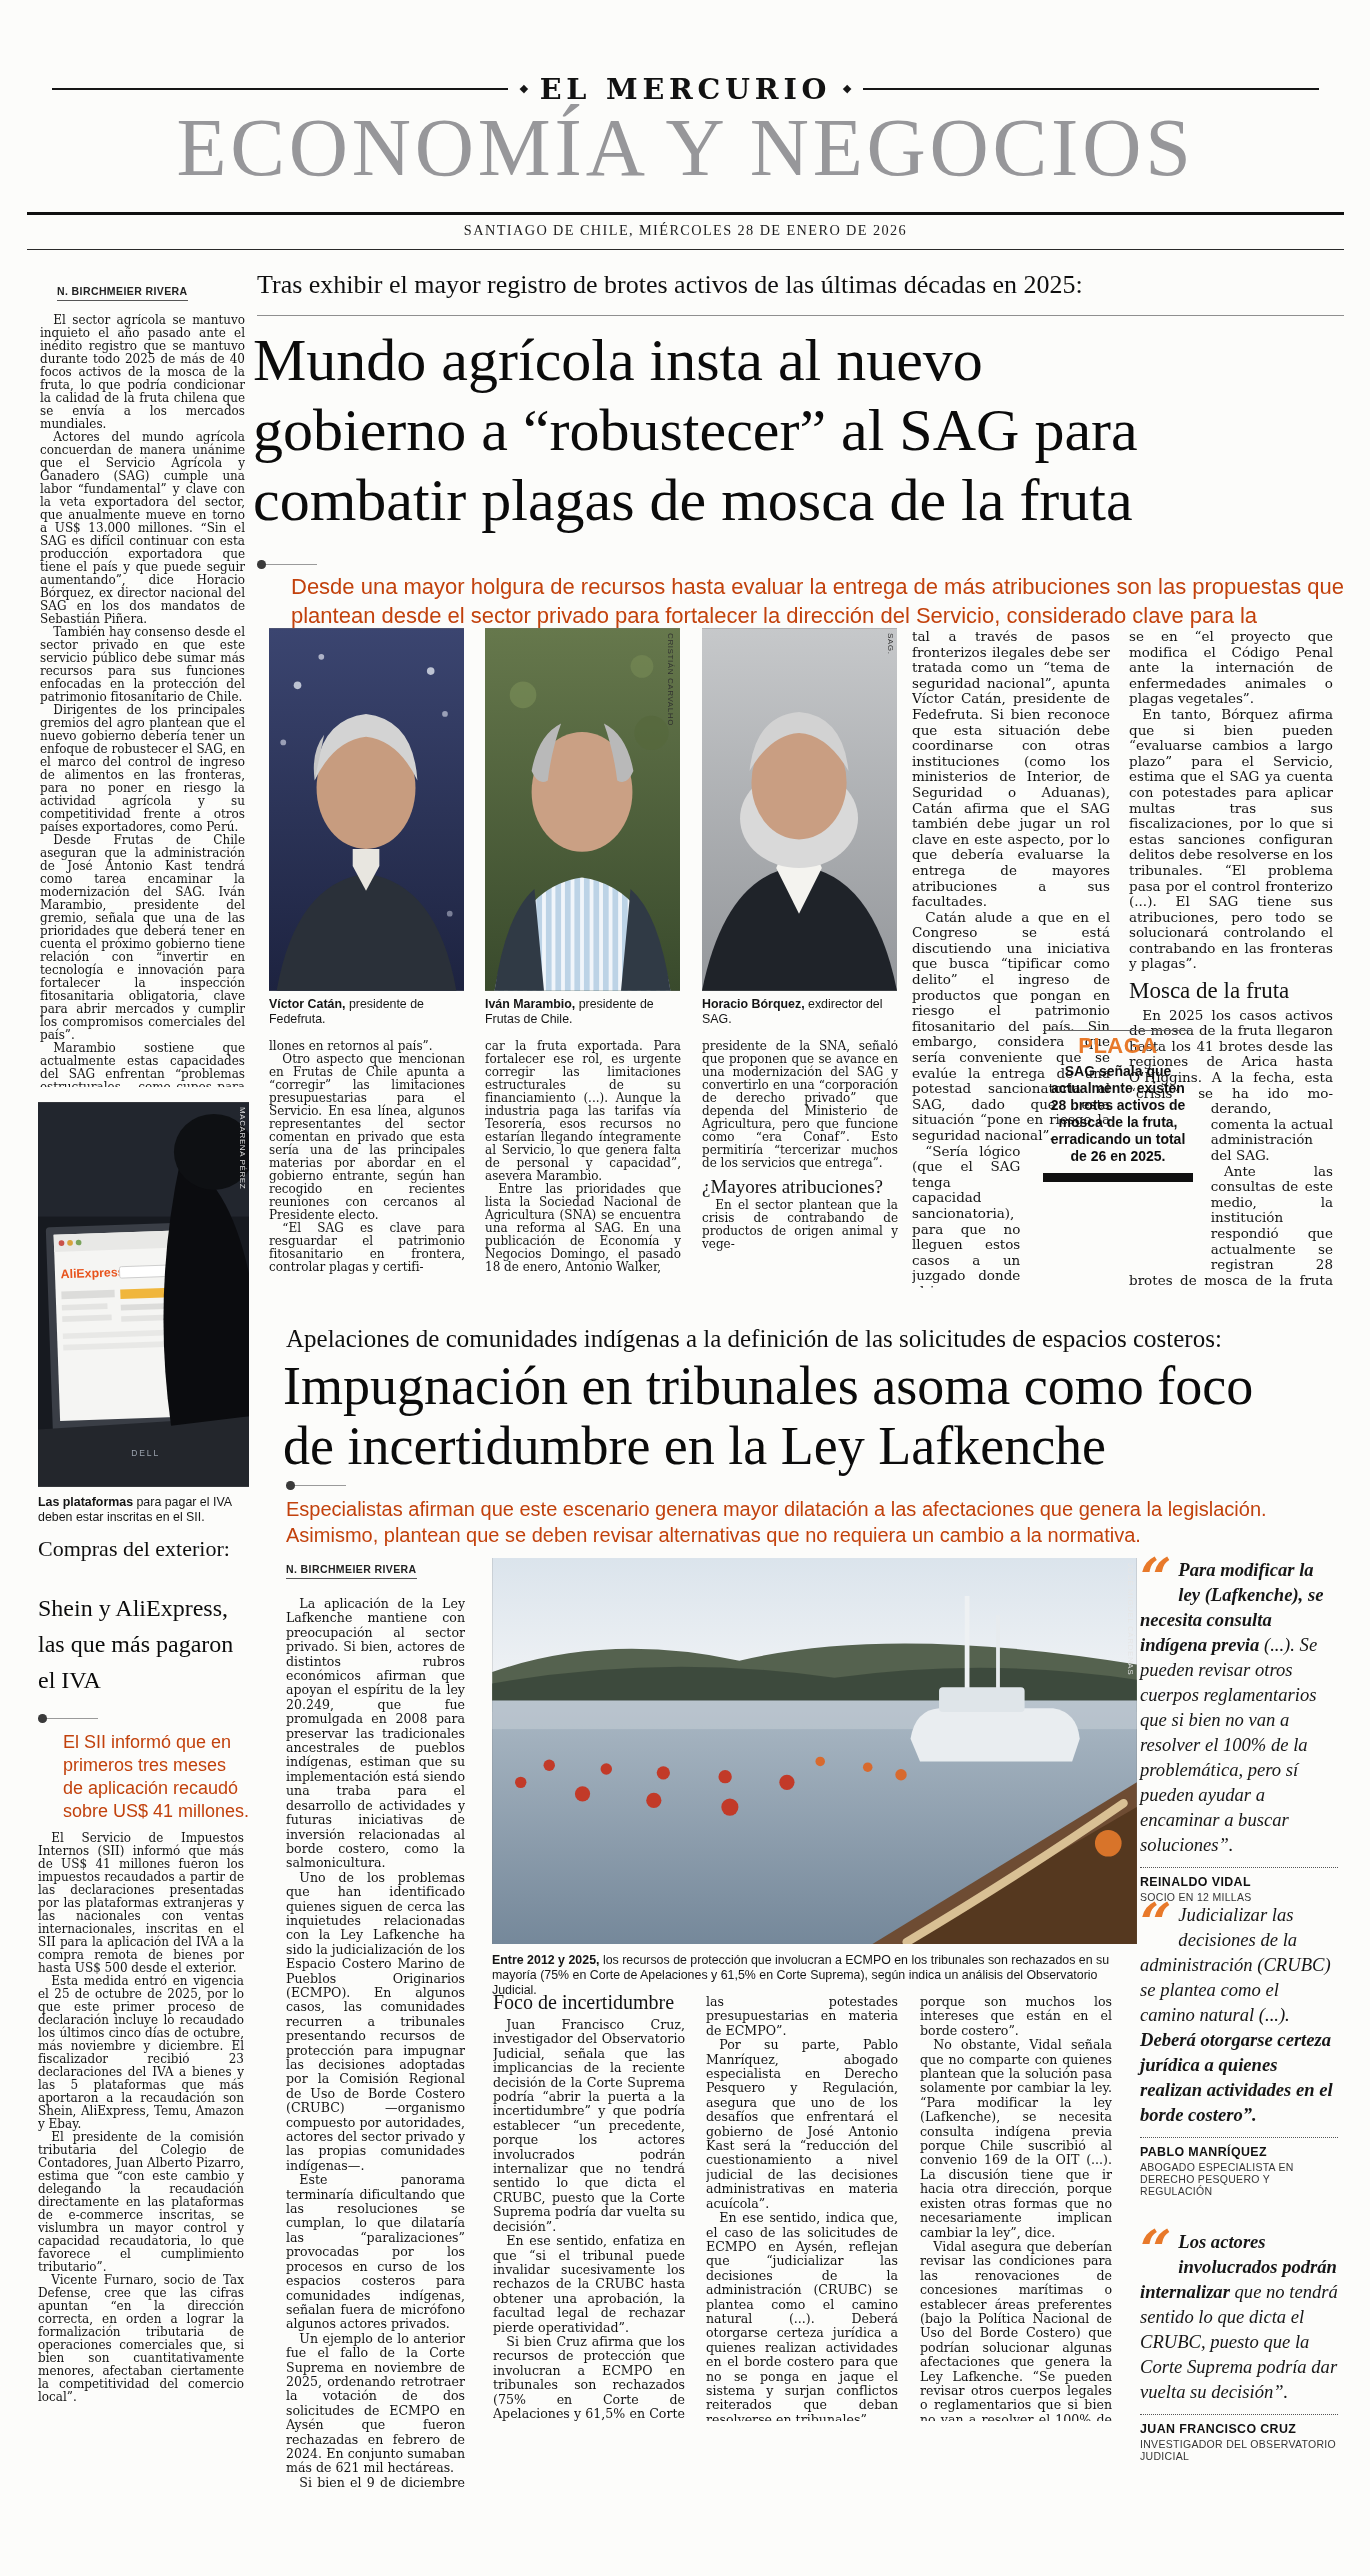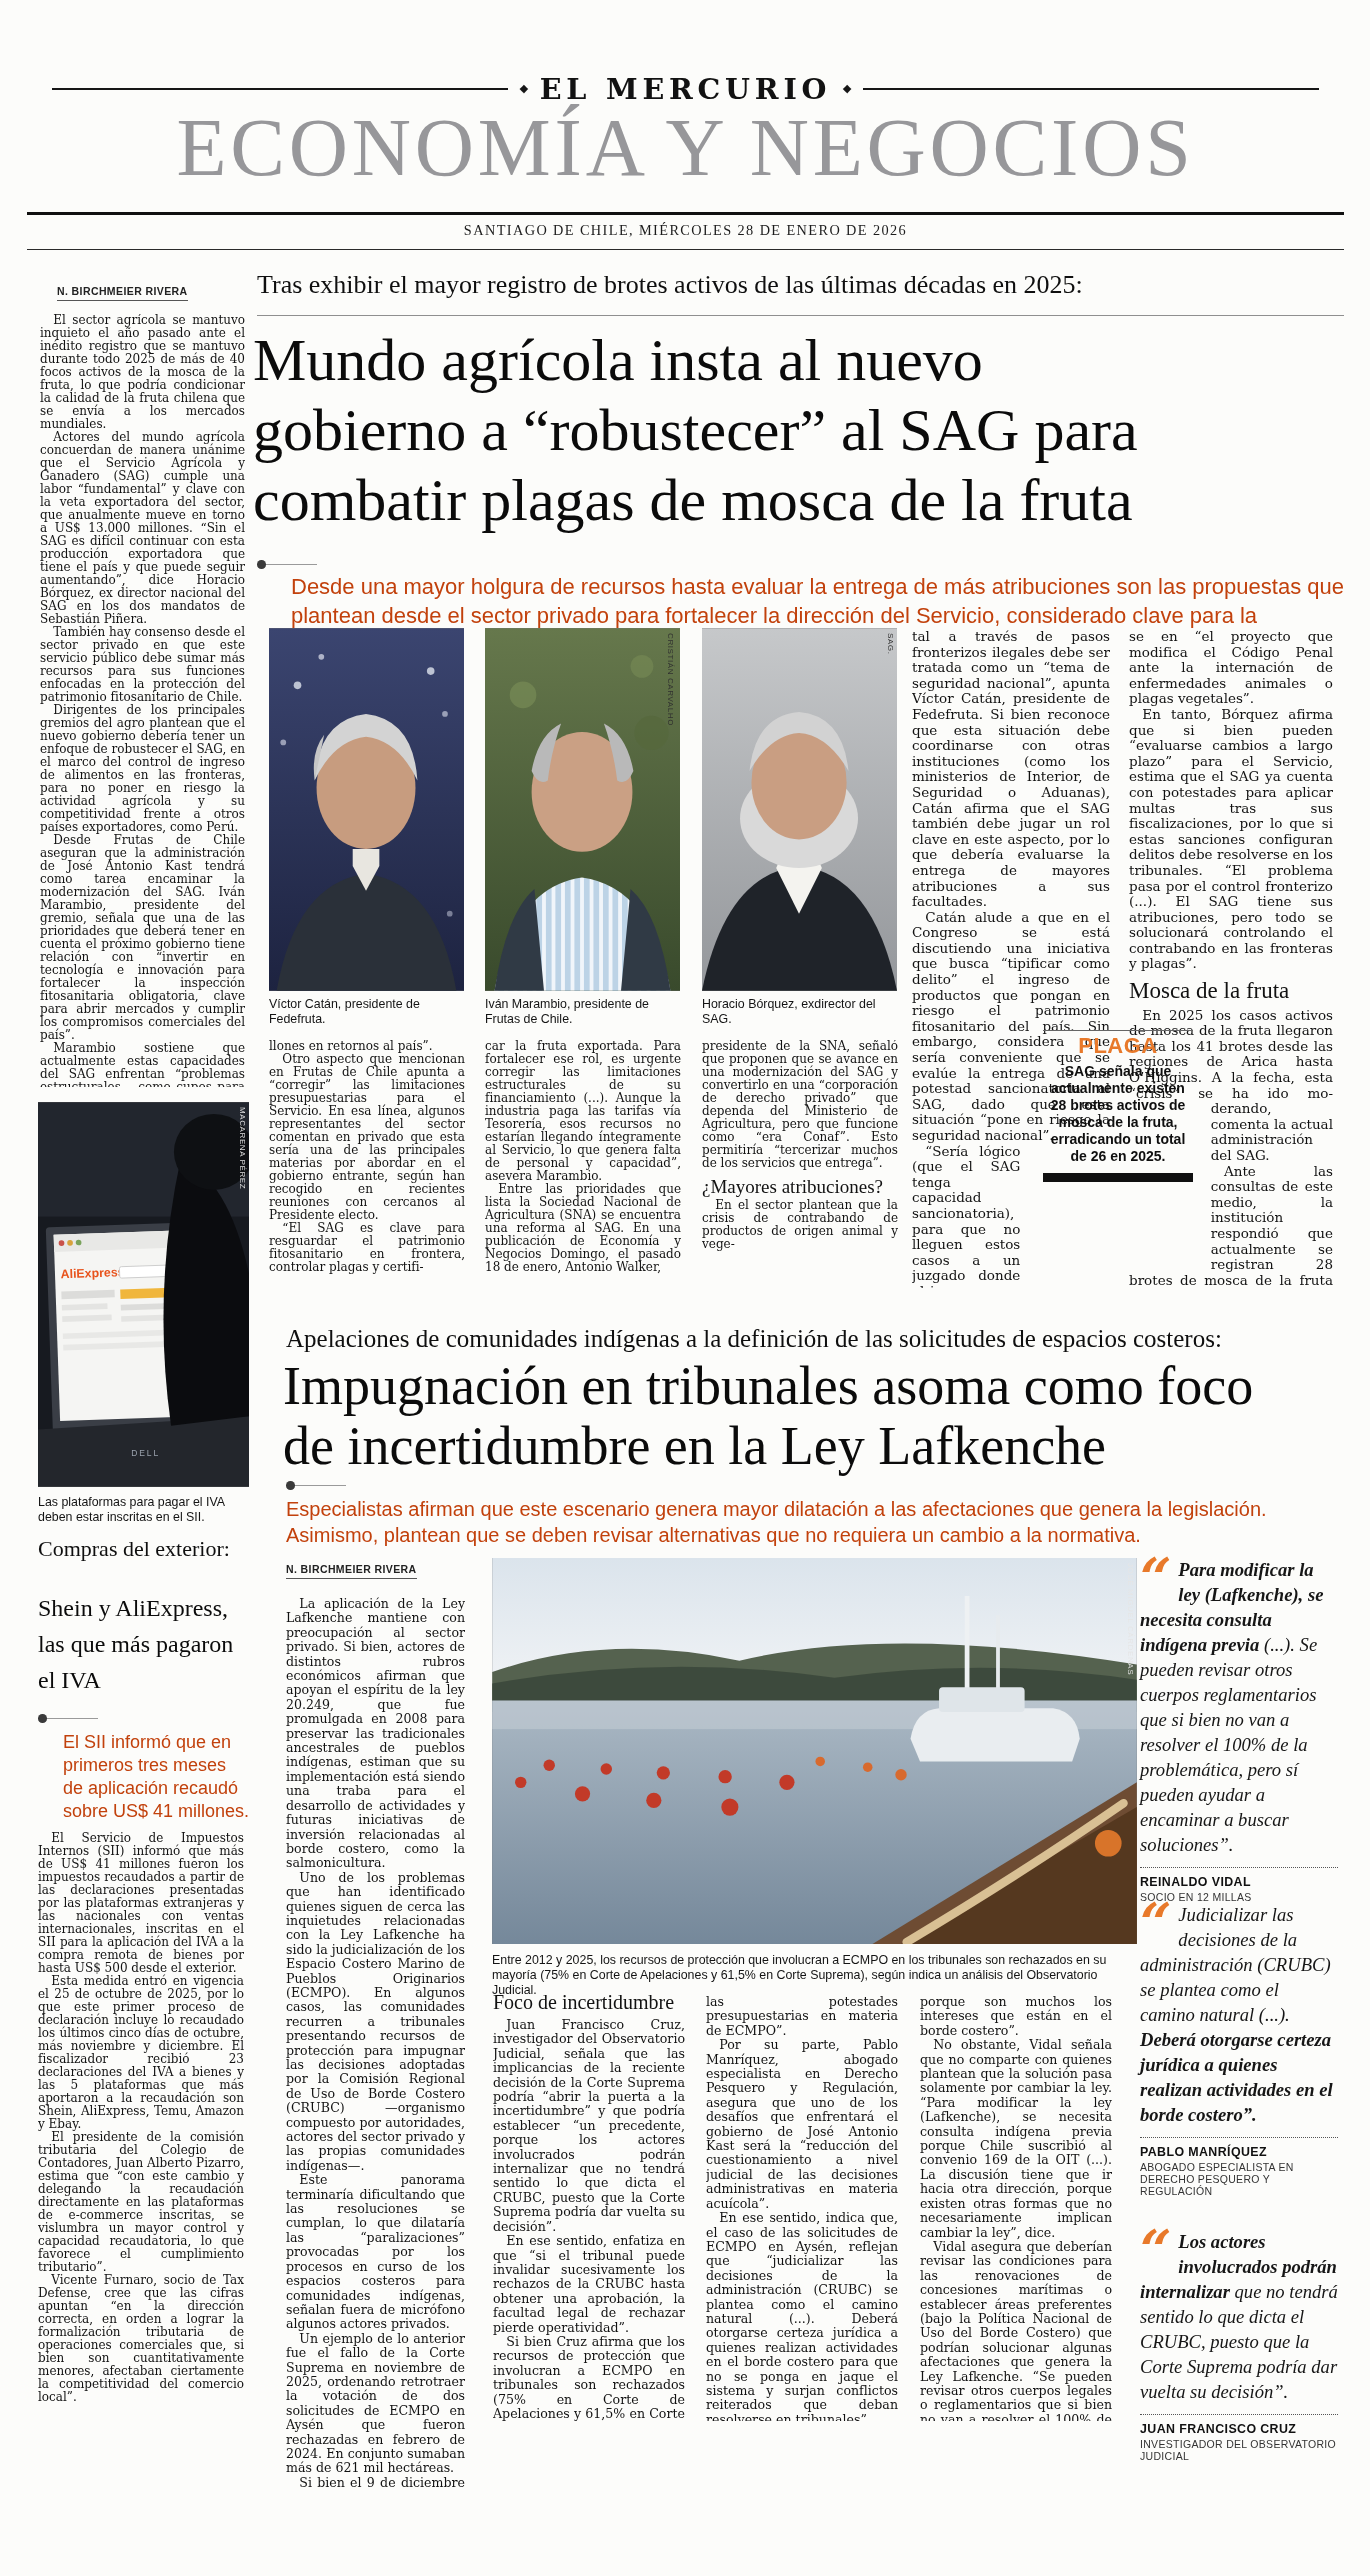--- a/index.html
+++ b/index.html
@@ -34,21 +34,21 @@
   .body-s{font-size:12px;line-height:13px;}
   .body-m{font-size:13.5px;line-height:15.6px;}
   .body-a2{font-size:12.6px;line-height:14.4px;}
   .subhead{font-family:"Liberation Serif",serif;font-weight:normal;text-indent:0;}
   .photo{position:absolute;overflow:hidden;background:#777;}
   .photo svg{display:block;}
   .vcred{position:absolute;top:4.8px;right:1.9px;writing-mode:vertical-rl;font-family:"Liberation Sans",sans-serif;
          font-size:8px;letter-spacing:0.6px;color:#e6e6e6;opacity:.95;}
   .vcred.dark{color:#2e2e2e;}
   .caption{position:absolute;font-family:"Liberation Sans",sans-serif;font-size:12.4px;line-height:15.2px;color:#141414;text-align:left;}
-  .caption b{font-weight:normal;}
+  .caption b{font-weight:bold;}
 
   
   .kicker1{left:257px;top:270px;font-size:26px;}
   .kicker1-rule{position:absolute;left:257px;right:27px;top:315px;height:1px;background:#8f8f8f;}
   .headline1{left:253px;top:325px;width:1104px;font-size:60px;line-height:70px;}
   .dotrule1{left:257px;top:560px;}
   .deck1{left:291px;top:573px;width:1055px;font-size:22px;line-height:28.6px;}
   .colL1{left:40px;top:314px;width:205px;height:773px;}
   .col1{left:269px;top:1040px;width:196px;height:241px;}
   .col2{left:485px;top:1040px;width:196px;height:241px;}

